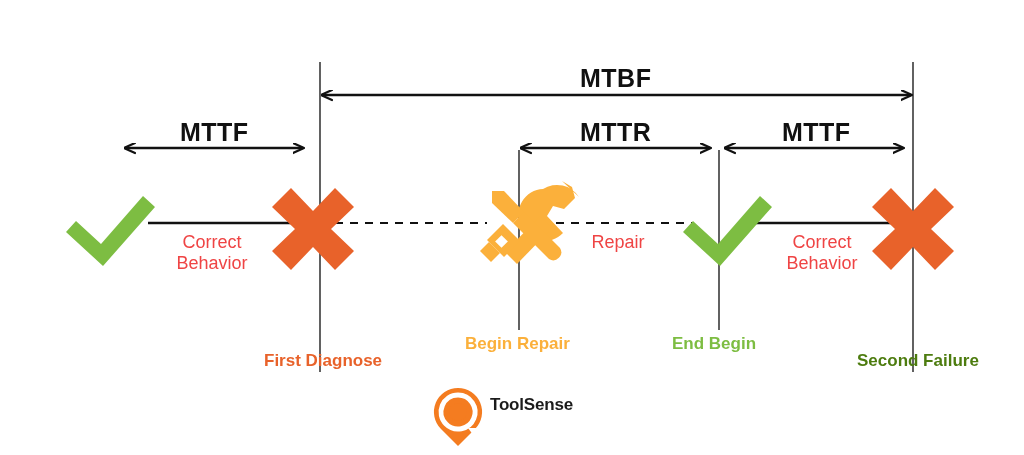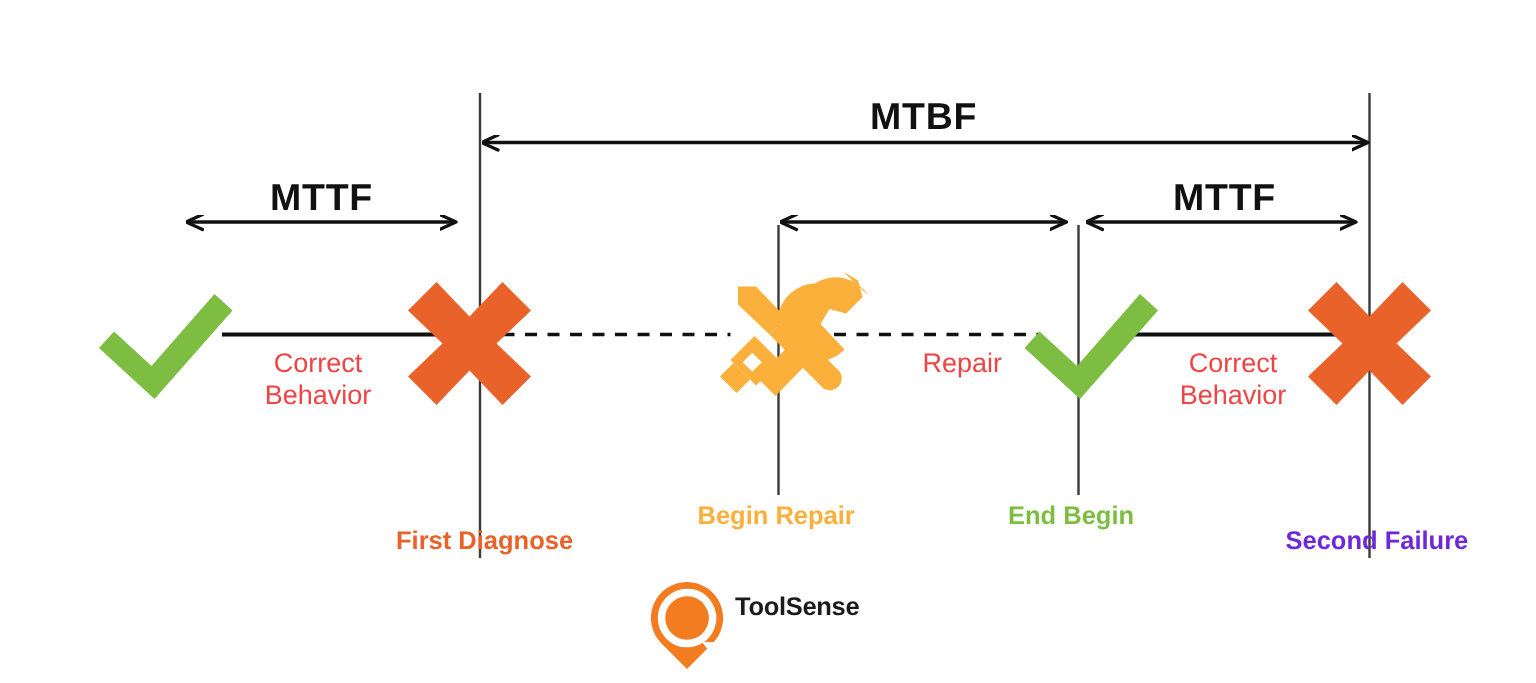--- a/index.html
+++ b/index.html
@@ -81,32 +81,33 @@
       <path d="M24,0 a24,24 0 0,1 17,41 L24,58 L7,41 A24,24 0 0,1 24,0 Z" fill="#F47C20"></path>
       <path d="M24,7 a17,17 0 1,1 -12,29 a17,17 0 0,1 12,-29 Z" fill="none" stroke="#ffffff" stroke-width="5"></path>
       <path d="M13,43 L35,43 L24,54 Z" fill="#ffffff" opacity="0"></path>
       <circle cx="24" cy="24" r="9" fill="#F47C20"></circle>
       <path d="M34,40 L46,40 L40,48 Z" fill="#ffffff"></path>
     </g>
   </svg>
 
   <div class="lbl metric" style="left:180px;top:118px;">MTTF</div>
   <div class="lbl metric" style="left:580px;top:64px;">MTBF</div>
+  <div class="lbl metric" style="left:580px;top:118px;">MTTR</div>
   <div class="lbl metric" style="left:782px;top:118px;">MTTF</div>
 
   <div class="lbl seg" style="left:157px;top:232px;width:110px;">
     <div>Correct</div>
     <div>Behavior</div>
   </div>
-  <div class="lbl seg" style="left:568px;top:232px;width:100px;text-align:right;">Repair</div>
+  <div class="lbl seg" style="left:568px;top:232px;width:100px;">Repair</div>
   <div class="lbl seg" style="left:767px;top:232px;width:110px;">
     <div>Correct</div>
     <div>Behavior</div>
   </div>
 
   <div class="lbl event" style="left:264px;top:351px;color:#E8622A;">First Diagnose</div>
   <div class="lbl event" style="left:465px;top:334px;color:#FBB03B;">Begin Repair</div>
   <div class="lbl event" style="left:672px;top:334px;color:#7DBD42;">End Begin</div>
-  <div class="lbl event" style="left:857px;top:351px;color:#6d28d9;">Second Failure</div>
+  <div class="lbl event" style="left:857px;top:351px;color:#4d7c0f;">Second Failure</div>
 
   <div class="lbl brand-text" style="left:490px;top:395px;">ToolSense</div>
 
 </div>
 
 </body></html>

